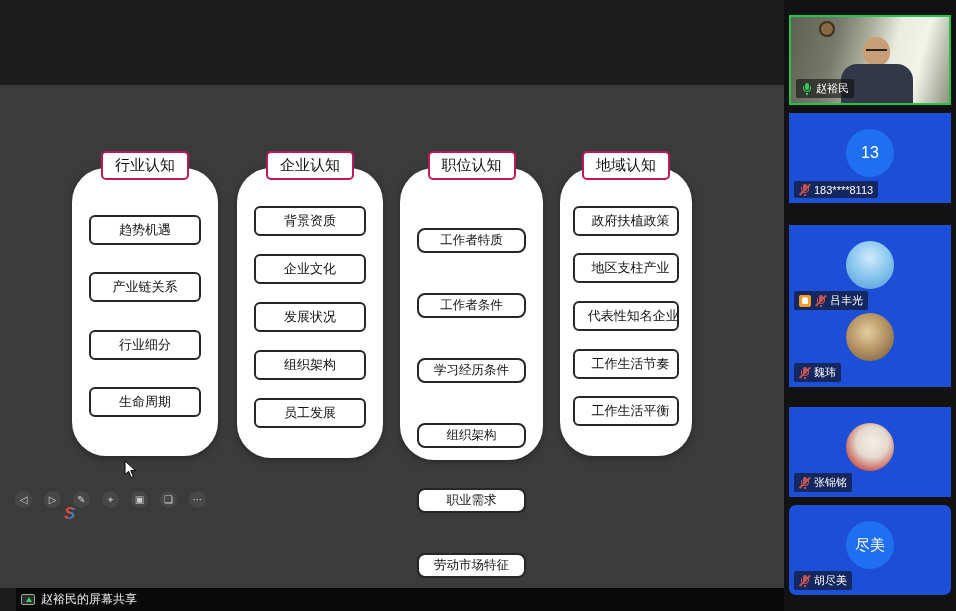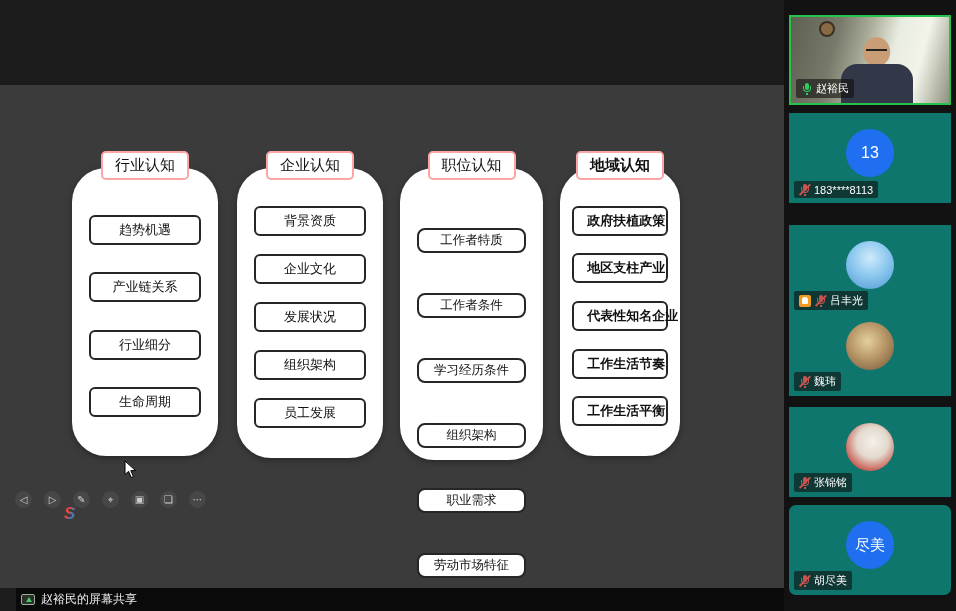--- a/index.html
+++ b/index.html
@@ -19,23 +19,23 @@
   .share-glyph::after { content:''; position:absolute; left:4px; top:2px;
                  border-left:3px solid transparent; border-right:3px solid transparent;
                  border-bottom:5px solid #4fc36a; }
 
   
   .column { position:absolute; top:83px; background:#fff; border-radius:34px;
             box-shadow:0 2px 6px rgba(0,0,0,0.35); }
   #col1 { left:72px;  width:146px; height:288px; }
   #col2 { left:237px; width:146px; height:290px; }
   #col3 { left:400px; width:143px; height:292px; }
-  #col4 { left:560px; width:120px; height:288px;font-weight:bold; }
+  #col4 { left:560px; width:132px; height:288px; }
   .col-title { position:absolute; top:-17px; left:50%; transform:translateX(-50%);
-               background:#fff; border:2px solid #fca5a5; border-radius:5px;
+               background:#fff; border:2px solid #be185d; border-radius:5px;
                padding:3px 12px; font-size:15px; color:#111; white-space:nowrap; z-index:2; }
   .col-items { display:flex; flex-direction:column; justify-content:space-evenly;
                align-items:center; height:100%; padding:20px 8px 12px; }
   .item-box { border:2px solid #262626; border-radius:6px; background:#fff; color:#111;
               font-size:13px; padding:4px 4px; width:86%; text-align:center; white-space:nowrap; }
   #col3 .item-box { padding:2px 3px; font-size:12.5px; border-radius:8px;margin-top:40px; }
   #col4 .item-box { width:92%;padding-left:13px; }
 
   
   .toolbar { position:absolute; left:15px; top:406px; display:flex; gap:12px; }
@@ -44,24 +44,24 @@
             line-height:1; cursor:pointer; }
   .logo { position:absolute; left:64px; top:419px; font-size:17px; font-weight:bold; font-style:italic;
           background:linear-gradient(115deg,#e8493a 45%,#5577a8 55%);
           -webkit-background-clip:text; background-clip:text; color:transparent; }
 
   
   .cursor { position:absolute; left:124px; top:375px; }
 
   
   .panel { position:absolute; right:0; top:0; width:172px; height:611px; background:#121212; }
-  .tile { position:absolute; left:5px; width:162px; height:90px; background:#0f766e; overflow:hidden; }
+  .tile { position:absolute; left:5px; width:162px; height:90px; background:#1d4ed8; overflow:hidden; }
   .tile.active { border:2px solid #27c24c; }
   #tile1 { top:15px; } #tile2 { top:113px; } #tile3 { top:225px; }
-  #tile4 { top:306px; } #tile5 { top:407px;padding-left:48px; } #tile6 { top:505px;border-radius:7px; }
+  #tile4 { top:297px; } #tile5 { top:407px;padding-left:48px; } #tile6 { top:505px;border-radius:7px; }
   .nametag { position:absolute; left:5px; bottom:5px; z-index:5; display:flex; align-items:center;
              gap:4px; background:rgba(15,15,15,0.6); padding:2px 5px; border-radius:2px; }
   .nametag .name { color:#fff; font-size:11px; white-space:nowrap; }
 
   .avatar { position:absolute; left:50%; top:40px; transform:translate(-50%,-50%);
             width:48px; height:48px; border-radius:50%; display:flex; align-items:center;
             justify-content:center; color:#fff; }
   .avatar.blue { background:#1f6ff0; }
   .avatar.num { font-size:16px; }
   .avatar.txt { font-size:15px; }

